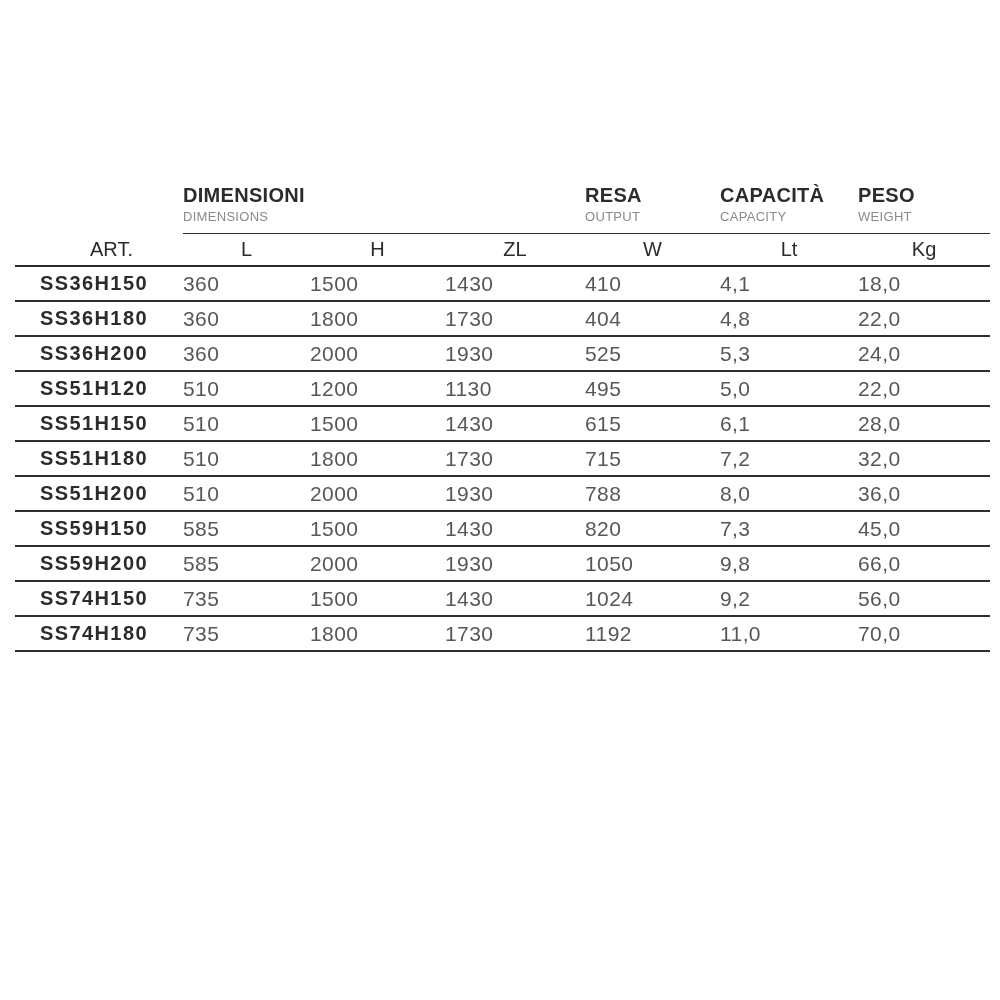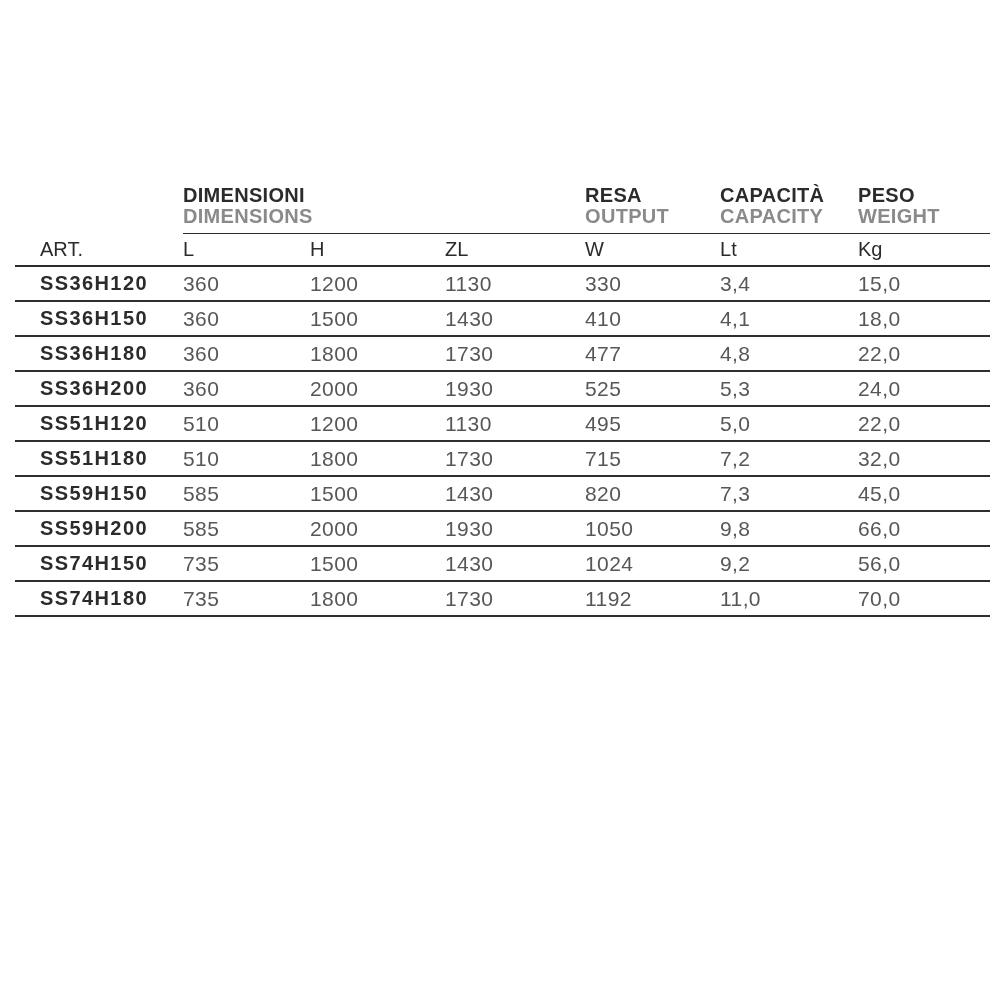--- a/index.html
+++ b/index.html
@@ -35,31 +35,31 @@
     border-bottom: 1px solid #2b2b2b;
   }
   .gt {
     font-size: 20px;
     font-weight: bold;
     color: #2b2b2b;
     line-height: 21px;
     letter-spacing: 0.3px;
   }
   .gs {
-    font-size: 20px;
-    font-weight: bold;
+    font-size: 13px;
+    font-weight: normal;
     color: #8a8a8a;
     line-height: 21px;
     letter-spacing: 0.3px;
   }
   
   tr.subrow th {
     height: 31px;
     padding: 0;
-    text-align: left;
+    text-align: center;
     vertical-align: middle;
     font-size: 20px;
     font-weight: normal;
     color: #2b2b2b;
     border-bottom: 2px solid #2b2b2b;
   }
   tr.subrow th.art, tbody td.art {
     padding-left: 25px;
   }
   
@@ -119,43 +119,34 @@
         <th>L</th>
         <th>H</th>
         <th>ZL</th>
         <th>W</th>
         <th>Lt</th>
         <th>Kg</th>
       </tr>
     </thead>
     <tbody>
         <tr>
-          <td class="art">SS36H120</td>
-          <td>360</td>
-          <td>1200</td>
-          <td>1130</td>
-          <td>330</td>
-          <td>3,4</td>
-          <td>15,0</td>
-        </tr>
-        <tr>
           <td class="art">SS36H150</td>
           <td>360</td>
           <td>1500</td>
           <td>1430</td>
           <td>410</td>
           <td>4,1</td>
           <td>18,0</td>
         </tr>
         <tr>
           <td class="art">SS36H180</td>
           <td>360</td>
           <td>1800</td>
           <td>1730</td>
-          <td>477</td>
+          <td>404</td>
           <td>4,8</td>
           <td>22,0</td>
         </tr>
         <tr>
           <td class="art">SS36H200</td>
           <td>360</td>
           <td>2000</td>
           <td>1930</td>
           <td>525</td>
           <td>5,3</td>
@@ -164,27 +155,45 @@
         <tr>
           <td class="art">SS51H120</td>
           <td>510</td>
           <td>1200</td>
           <td>1130</td>
           <td>495</td>
           <td>5,0</td>
           <td>22,0</td>
         </tr>
         <tr>
+          <td class="art">SS51H150</td>
+          <td>510</td>
+          <td>1500</td>
+          <td>1430</td>
+          <td>615</td>
+          <td>6,1</td>
+          <td>28,0</td>
+        </tr>
+        <tr>
           <td class="art">SS51H180</td>
           <td>510</td>
           <td>1800</td>
           <td>1730</td>
           <td>715</td>
           <td>7,2</td>
           <td>32,0</td>
+        </tr>
+        <tr>
+          <td class="art">SS51H200</td>
+          <td>510</td>
+          <td>2000</td>
+          <td>1930</td>
+          <td>788</td>
+          <td>8,0</td>
+          <td>36,0</td>
         </tr>
         <tr>
           <td class="art">SS59H150</td>
           <td>585</td>
           <td>1500</td>
           <td>1430</td>
           <td>820</td>
           <td>7,3</td>
           <td>45,0</td>
         </tr>

